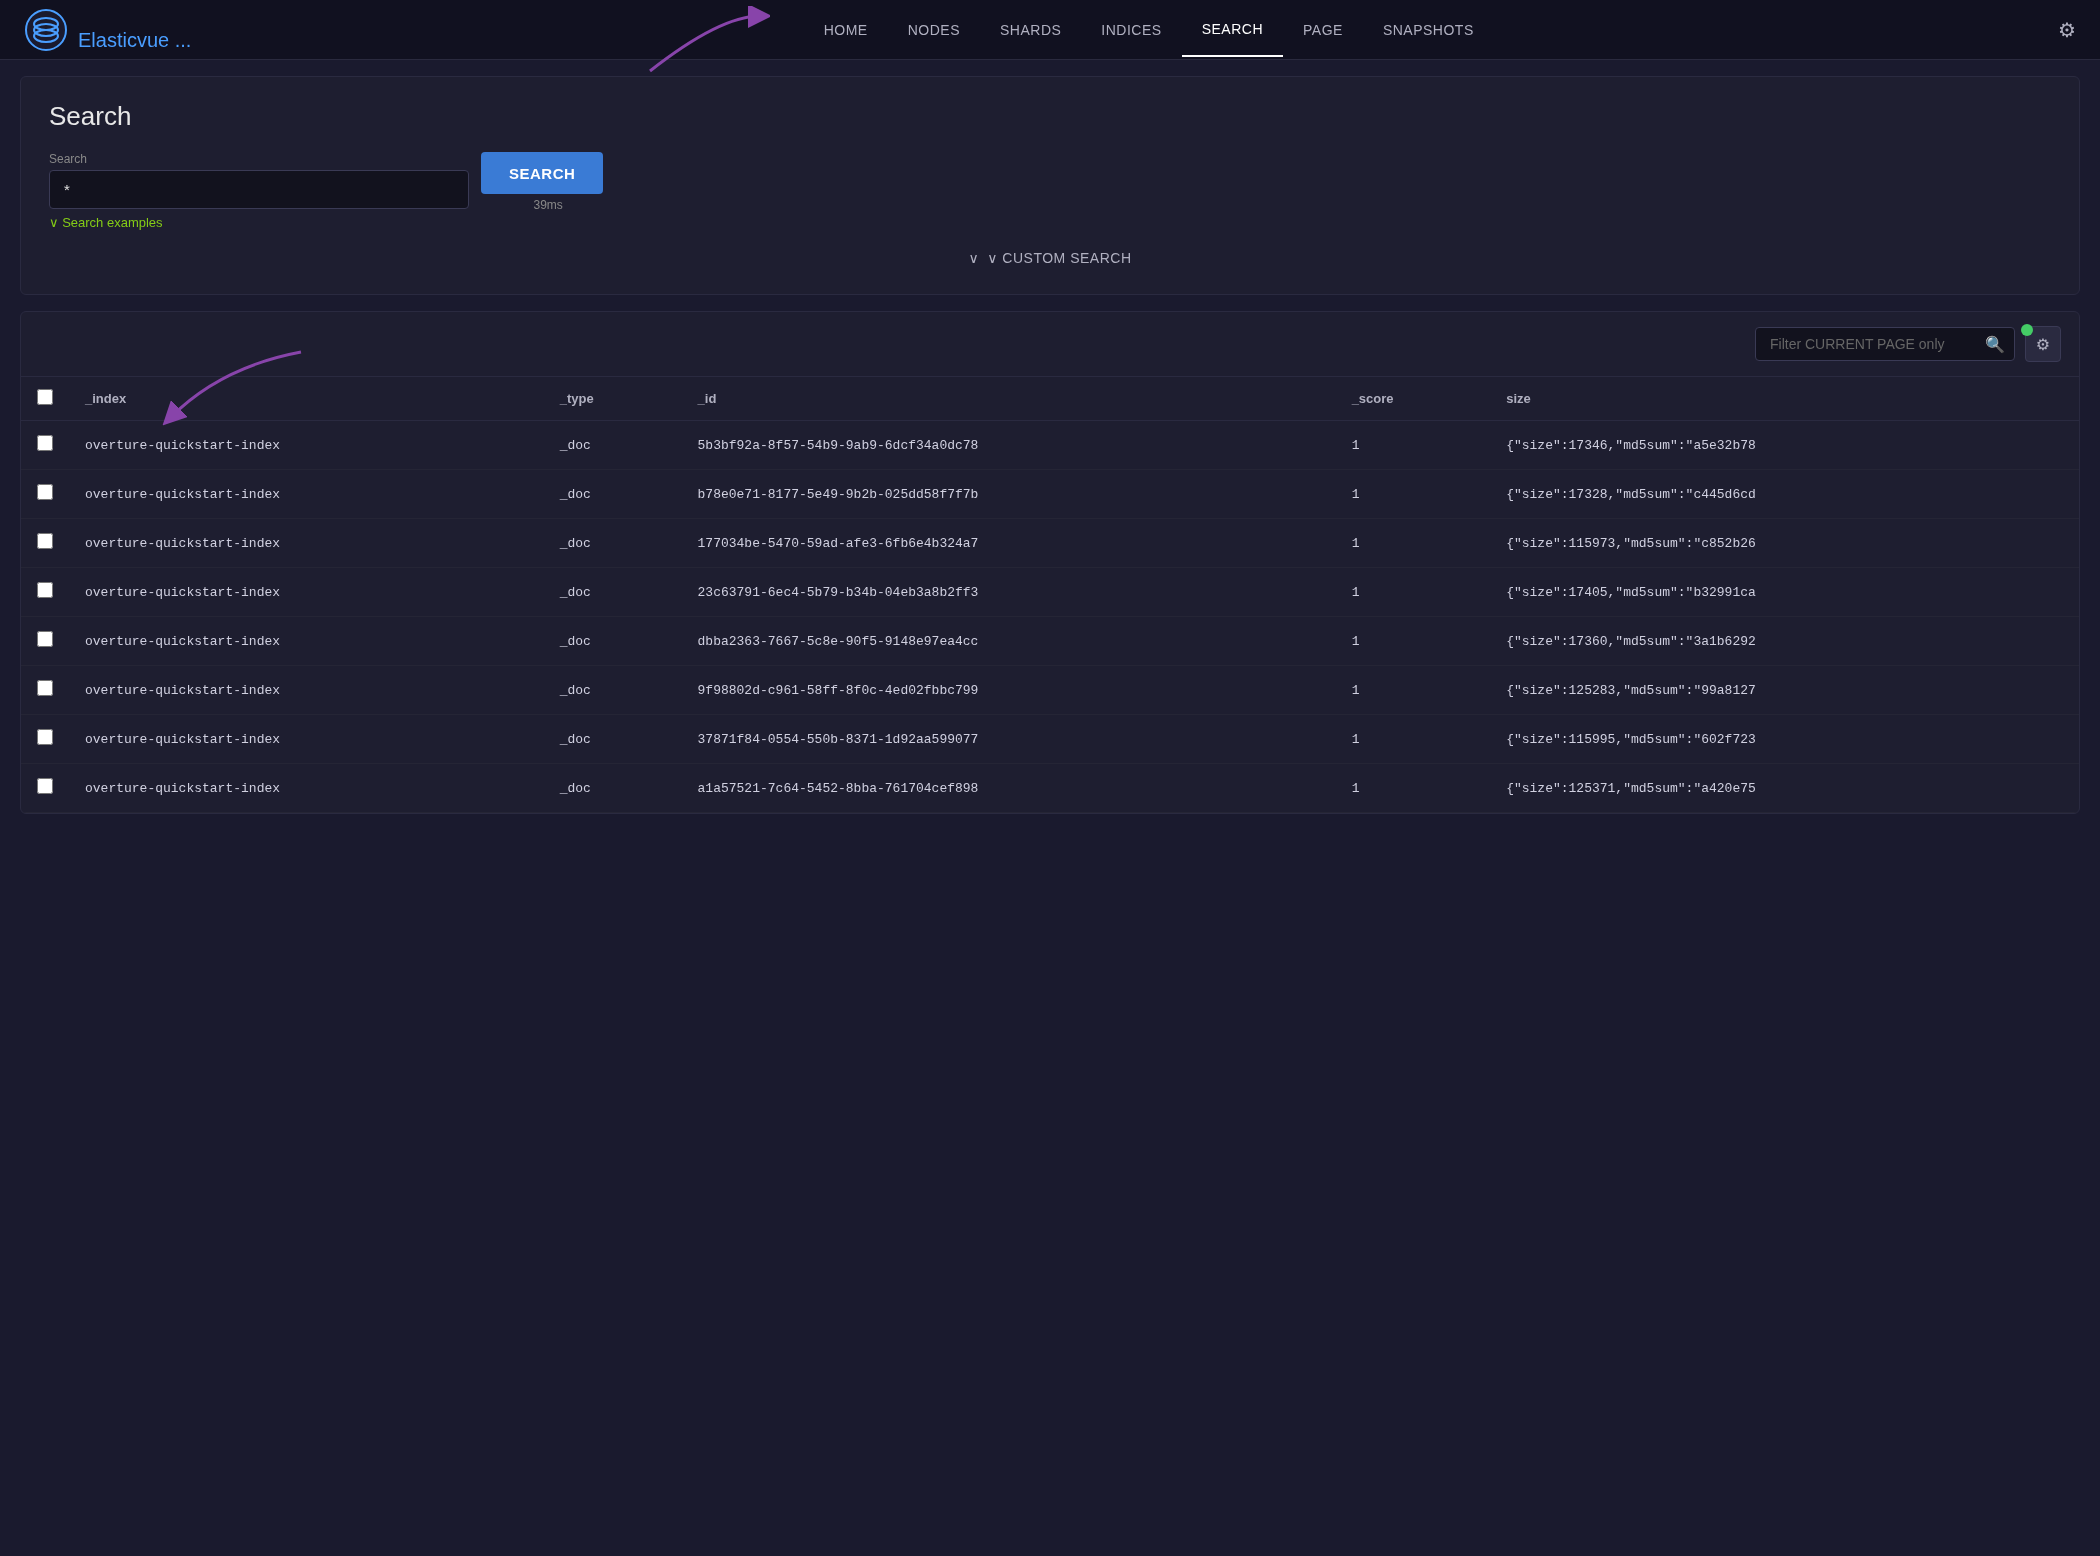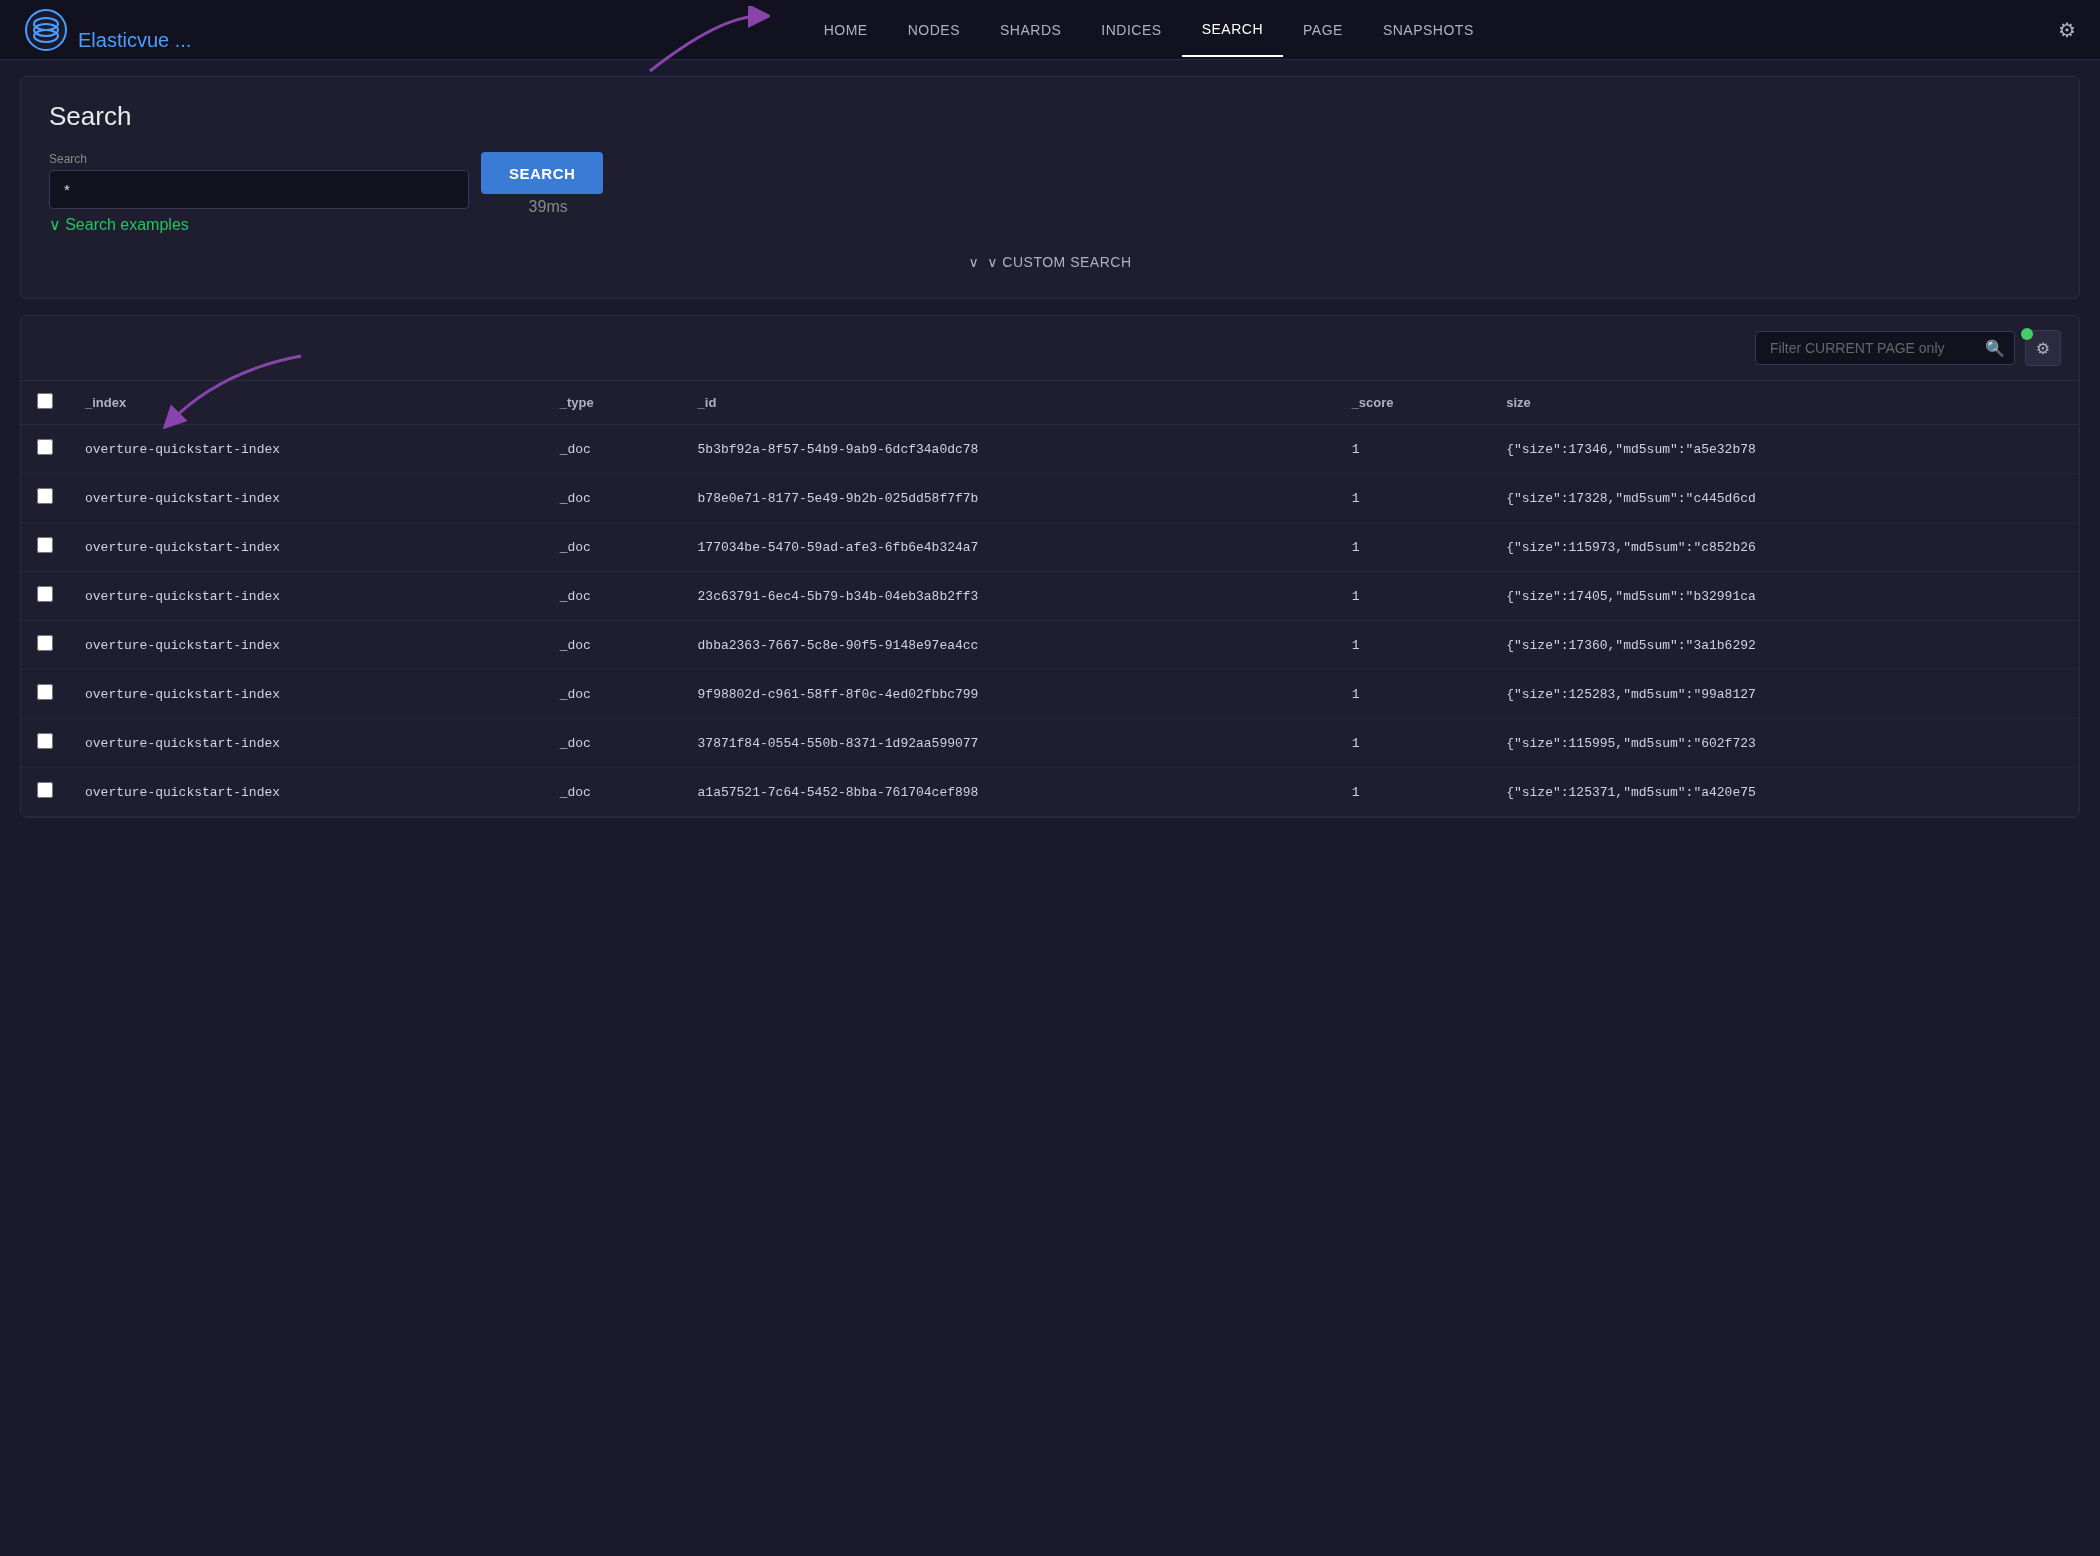--- a/index.html
+++ b/index.html
@@ -154,34 +154,34 @@
       padding: 10px 28px;
       font-size: 15px;
       font-weight: 600;
       letter-spacing: 0.5px;
       cursor: pointer;
       height: 42px;
       align-self: flex-end;
       white-space: nowrap;
     }
     .search-time {
-      font-size: 16px;
+      font-size: 12px;
       color: #888;
       text-align: center;
       margin-top: 4px;
       margin-left: 12px;
     }
     .search-btn-group {
       display: flex;
       flex-direction: column;
       align-items: center;
     }
     .search-examples {
-      font-size: 16px;
-      color: #22c55e;
+      font-size: 13px;
+      color: #84cc16;
       cursor: pointer;
       margin-top: 6px;
     }
     .custom-search-toggle {
       display: flex;
       align-items: center;
       justify-content: center;
       gap: 8px;
       margin-top: 20px;
       cursor: pointer;

